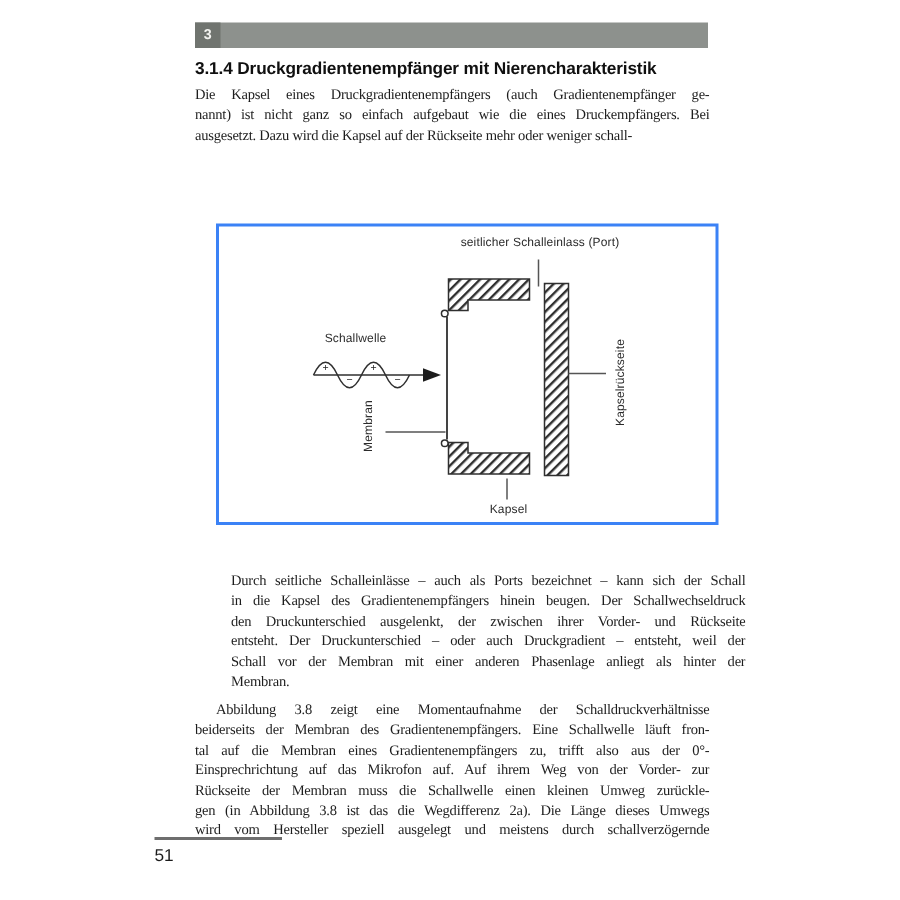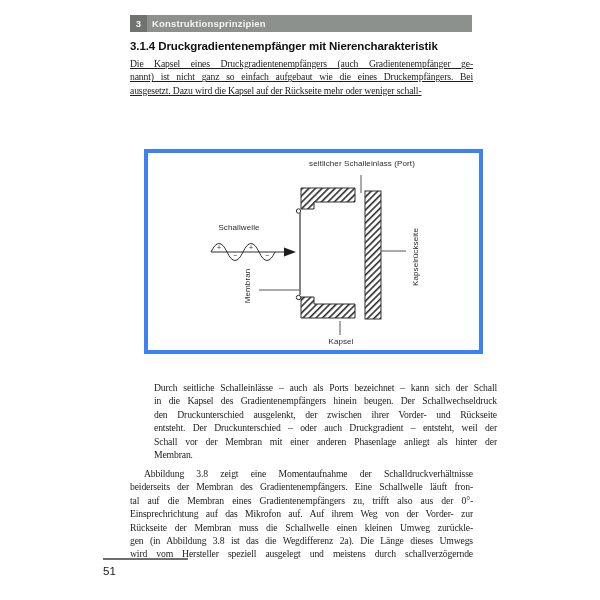--- a/index.html
+++ b/index.html
@@ -33,28 +33,28 @@
 
   
   .para{position:absolute;left:130px;width:343px;font-size:9.7px;line-height:13.4px;
         letter-spacing:-0.15px;color:#1d1d1d;}
   .para .tline{
     text-align:justify;text-align-last:justify;
     white-space:nowrap;overflow:hidden;height:13.4px;
   }
   .para.no-justify-last .tline:last-child{text-align-last:left;}
   .para.indent-first .tline:first-child{padding-left:14px;}
-  #para1{top:57px;text-decoration:underline;}
+  #para1{top:57px;}
   #para2{top:381px;margin-left:24px;}
   #para3{top:467px;}
 
   
   .figure-box{
     position:absolute;left:144px;top:149px;width:331px;height:197px;
-    border:4px solid #3b82f6;background:#fff;
+    border:2px solid #3b82f6;background:#fff;
   }
   .figure-box .flabel{
     position:absolute;font-family:"Liberation Sans", sans-serif;
     font-size:8px;color:#2b2b2b;letter-spacing:0.1px;white-space:nowrap;
   }
   .flabel.centered{text-align:center;}
   .flabel.vertical{transform:rotate(-90deg);transform-origin:center center;text-align:center;}
   .fig-svg{position:absolute;left:0;top:0;}
   .wmark{
     position:absolute;font-family:"Liberation Sans", sans-serif;font-size:7px;
@@ -72,21 +72,20 @@
     font-family:"Liberation Sans", sans-serif;font-size:11.5px;color:#1a1a1a;
   }
 </style>
 </head>
 <body>
 
 <div class="page">
 
   <div class="chapter-bar">
     <div class="chapter-num">3</div>
-    <div class="chapter-title">Konstruktionsprinzipien</div>
   </div>
 
   <div class="section-heading">3.1.4 Druckgradientenempfänger mit Nierencharakteristik</div>
 
   <div class="para no-justify-last" id="para1">
       <div class="tline">Die Kapsel eines Druckgradientenempfängers (auch Gradientenempfänger ge-</div>
       <div class="tline">nannt) ist nicht ganz so einfach aufgebaut wie die eines Druckempfängers. Bei</div>
       <div class="tline">ausgesetzt. Dazu wird die Kapsel auf der Rückseite mehr oder weniger schall-</div>
     </div>
 

